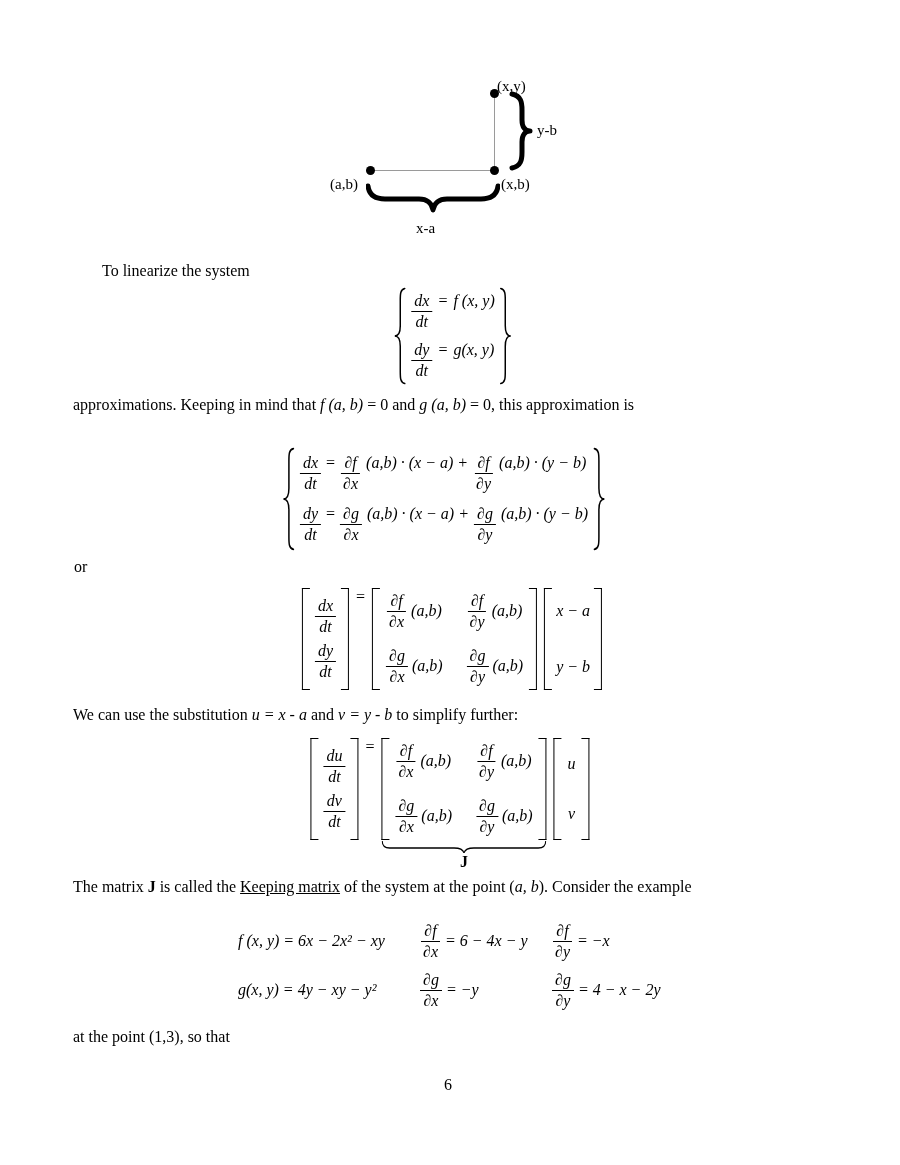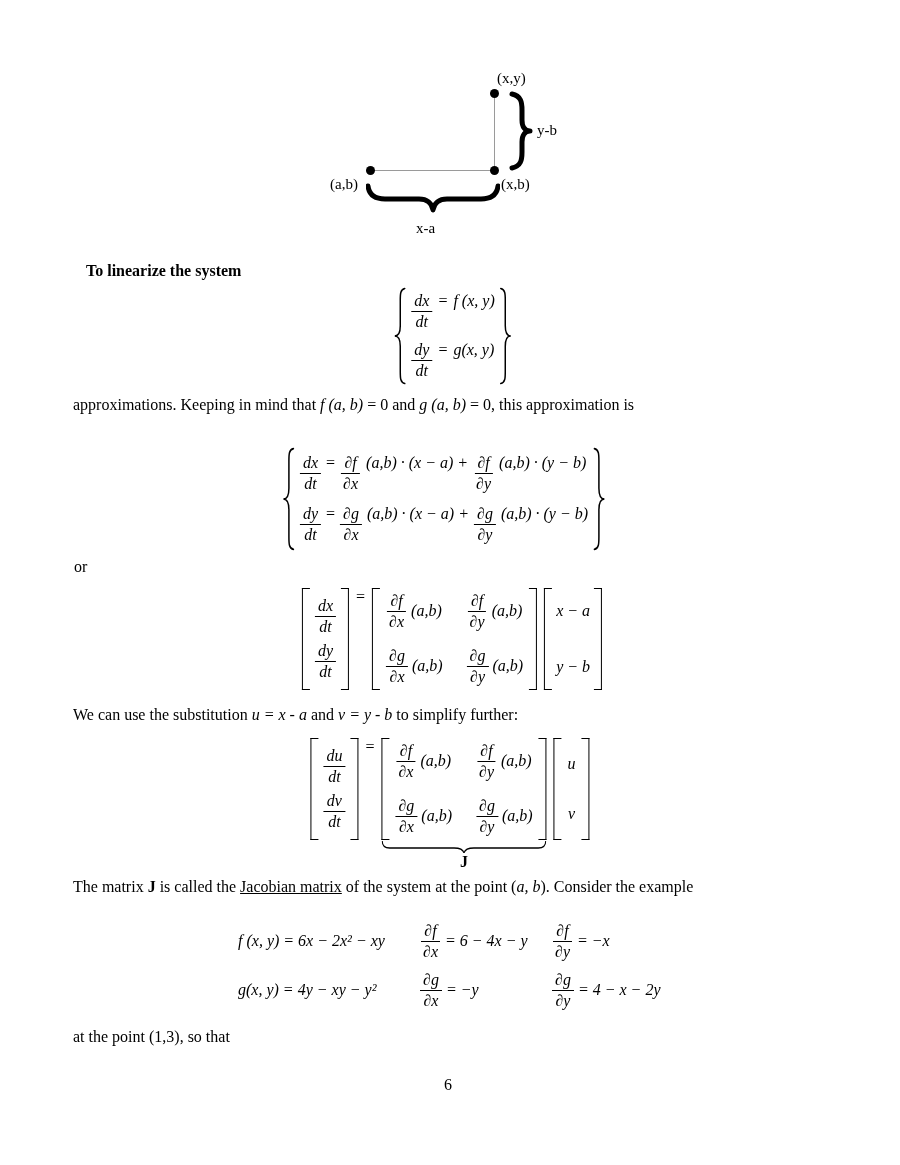--- a/index.html
+++ b/index.html
@@ -48,34 +48,34 @@
 <body>
 
 <div class="page">
 
   <div class="abs" style="left:330px; top:70px; width:260px; height:180px;">
     <div class="dline" style="left:164px; top:27px; width:1px; height:74px;"></div>
     <div class="dline" style="left:44px; top:100px; width:121px; height:1px;"></div>
     <div class="dot" style="left:160px; top:19px;"></div>
     <div class="dot" style="left:160px; top:96px;"></div>
     <div class="dot" style="left:36px; top:96px;"></div>
-    <span class="dlabel" style="left:167px; top:0px;">(x,y)</span>
+    <span class="dlabel" style="left:167px; top:8px;">(x,y)</span>
     <span class="dlabel" style="left:0px;  top:106px;">(a,b)</span>
     <span class="dlabel" style="left:171px; top:106px;">(x,b)</span>
     <svg class="brace abs" style="left:177px; top:20px;" width="26" height="82" viewBox="0 0 26 80">
       <path d="M 5 3 C 14 5 15 11 15 19 L 15 29 C 15 36 18 40 23 40 C 18 40 15 44 15 51 L 15 61 C 15 69 14 75 5 77" fill="none" stroke="#000" stroke-width="5" stroke-linecap="round" stroke-linejoin="round"></path>
     </svg>
     <span class="dlabel" style="left:207px; top:52px;">y-b</span>
     <svg class="brace abs" style="left:36px; top:112px;" width="134" height="32" viewBox="0 0 134 30">
       <path d="M 2 3 C 3 12 9 16 19 16 L 53 16 C 61 16 66 20 67 27 C 68 20 73 16 81 16 L 115 16 C 125 16 131 12 132 3" fill="none" stroke="#000" stroke-width="5" stroke-linecap="round" stroke-linejoin="round"></path>
     </svg>
     <span class="dlabel" style="left:86px; top:150px;">x-a</span>
   </div>
 
-  <div class="abs para" style="left:86px; top:260px;font-weight:bold;">To linearize the system</div>
+  <div class="abs para" style="left:102px; top:260px;">To linearize the system</div>
 
   <div class="abs centered" style="left:453px; top:287px;">
     <div class="sys">
       <svg class="brace" width="13" height="98" viewBox="0 0 13 96" preserveAspectRatio="none">
         <path d="M 11.5 1.5 C 7 2.5 7 7 7 13 L 7 38 C 7 44 5.5 48 1.5 48 C 5.5 48 7 52 7 58 L 7 83 C 7 89 7 93.5 11.5 94.5" fill="none" stroke="#000" stroke-width="1.5" stroke-linecap="round"></path>
       </svg>
       <div class="syscol" style="gap:10px;">
         <div class="eqrow">
           <span class="frac">
             <span class="num">dx</span>
@@ -278,21 +278,21 @@
         <div class="vecbody" style="gap:32px; padding:7px 6px;">
           <span>u</span>
           <span>v</span>
         </div>
         <span class="bk r"></span>
       </div>
     </div>
   </div>
 
   <div class="abs para" style="left:73px; top:876px; width:780px;">
-    <div><span>The matrix </span><span class="b">J</span><span> is called the </span><span class="ul">Jacobian matrix</span><span> of the system at the point (</span><span class="it">a, b</span><span>). Consider the example</span></div>
+    <div><span>The matrix </span><span class="b">J</span><span> is called the </span><span class="ul">Keeping matrix</span><span> of the system at the point (</span><span class="it">a, b</span><span>). Consider the example</span></div>
   </div>
 
   <div class="abs" style="left:238px; top:922px; display:grid; grid-template-columns:182px 132px auto; row-gap:10px; align-items:center;">
     <span class="cell nowrap">
       <span class="it">f (x, y)</span>
       <span class="it">= 6x − 2x² − xy</span>
     </span>
     <span class="cell nowrap">
       <span class="frac">
           <span class="num">∂f</span>

